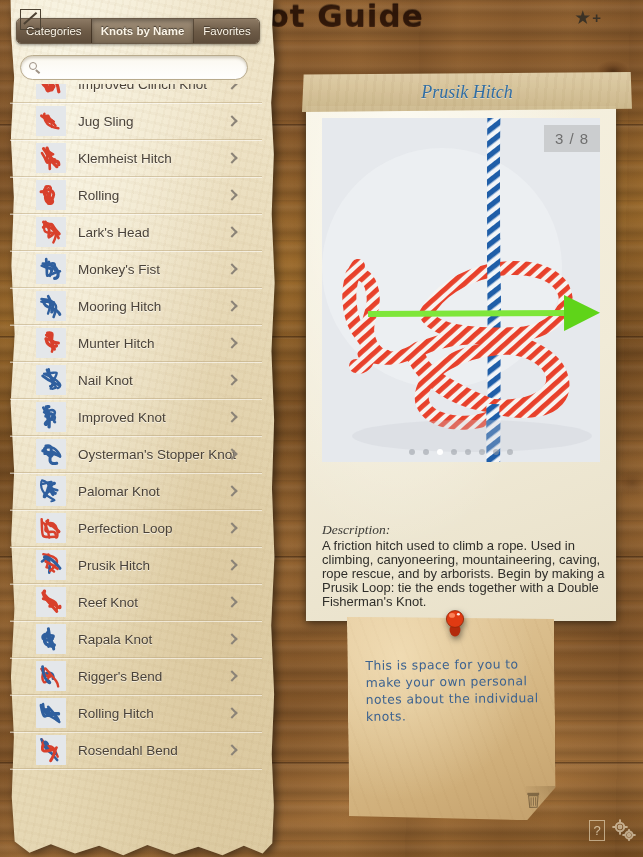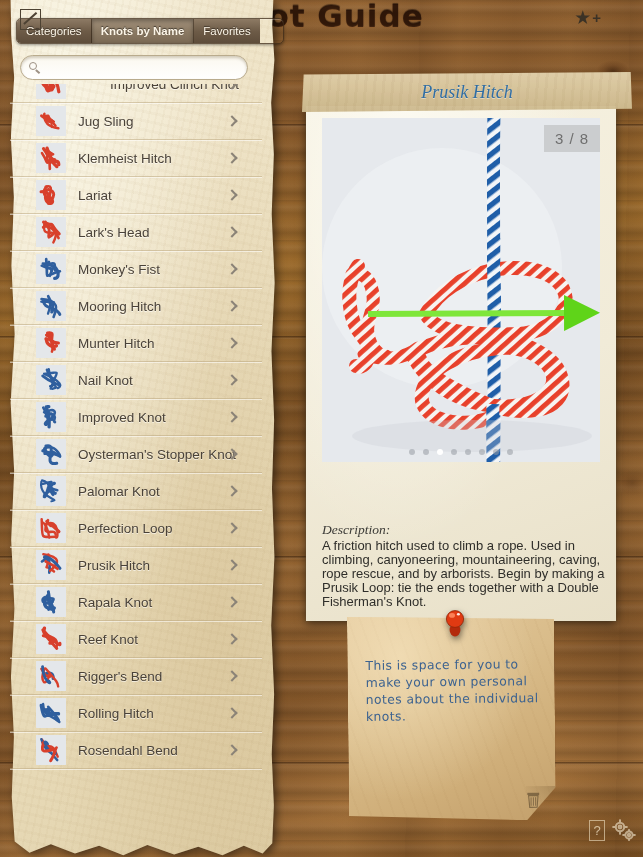--- a/index.html
+++ b/index.html
@@ -89,21 +89,21 @@
     position: absolute; inset: 0;
     background:
       repeating-linear-gradient(102deg, rgba(170,140,90,0.05) 0 2px, rgba(0,0,0,0) 2px 7px),
       repeating-linear-gradient(12deg, rgba(150,120,70,0.04) 0 3px, rgba(0,0,0,0) 3px 9px);
     pointer-events: none;
   }
 
   
   #tab-bar {
     position: absolute;
-    left: 16px; top: 18px; width: 268px; height: 26px;
+    left: 16px; top: 18px; width: 244px; height: 26px;
     display: flex;
     border-radius: 5px;
     overflow: hidden;
     border: 1px solid rgba(60,42,24,0.75);
     box-shadow: 0 1px 3px rgba(0,0,0,0.4), inset 0 1px 0 rgba(255,255,255,0.22);
   }
   .tab {
     flex: 0 0 auto;
     display: flex; align-items: center; justify-content: center;
     font-size: 11.5px;
@@ -159,21 +159,21 @@
     overflow: hidden;
   }
   .knot-row {
     position: relative;
     height: 37px;
     display: flex; align-items: center;
     border-bottom: 1px solid rgba(190,170,130,0.55);
     box-shadow: 0 1px 0 rgba(255,255,255,0.55);
     cursor: pointer;
   }
-  .knot-row:first-child { margin-top: -18px; gap: 32px; }
+  .knot-row:first-child { margin-top: -18px; }
   .thumb {
     width: 30px; height: 30px; flex: 0 0 auto;
     margin-left: 26px;
     background: linear-gradient(180deg, #e7e9ec, #dcdfe4);
     border-radius: 1px;
     position: relative; overflow: hidden;
   }
   .thumb canvas, .thumb svg { display: block; }
   .knot-label {
     margin-left: 12px;
@@ -435,21 +435,21 @@
       <div class="thumb">
         <svg width="30" height="30" viewBox="0 0 30 30">
           <rect width="30" height="30" fill="#e4e7ea"></rect>
           <path d="M10.799039780521262 6.559567901234567 C 2.7527606310013715 14.920979080932785, 13.520781893004115 16.28673696844993, 12.200720164609054 23.434104938271602" stroke="#d8402c" stroke-width="2.7" fill="none" stroke-linecap="round"></path>
           <path d="M10.606755829903978 10.126543209876544 C 4.174134087791495 27.11550068587106, 22.76622942386831 26.194221536351165, 14.745627572016462 17.617901234567903" stroke="#d8402c" stroke-width="2.7" fill="none" stroke-linecap="round"></path>
           <path d="M12.247805212620028 9.526851851851852 C 24.55384087791495 12.76835562414266, 11.970010288065843 22.560039437585733, 14.040534979423867 23.551697530864196" stroke="#d8402c" stroke-width="2.9" fill="none" stroke-linecap="round"></path>
           <path d="M9.72218792866941 6.760493827160493 C 18.391881001371743 4.3795438957476, 13.632124485596709 11.884190672153634, 13.085442386831275 20.235493827160493" stroke="#d8402c" stroke-width="2.5" fill="none" stroke-linecap="round"></path>
           <path d="M5.029903978052126 11.82746913580247 C 18.188254458161865 8.449065500685872, 8.252572016460906 26.66667524005487, 14.880349794238683 22.66929012345679" stroke="#d8402c" stroke-width="3.0" fill="none" stroke-linecap="round"></path>
         </svg>
       </div>
-      <div class="knot-label">Lariat</div>
+      <div class="knot-label">Rolling</div>
       <div class="chevron"></div>
     </div>
     <div class="knot-row">
       <div class="thumb">
         <svg width="30" height="30" viewBox="0 0 30 30">
           <rect width="30" height="30" fill="#e4e7ea"></rect>
           <path d="M9.486316872427984 4.923799725651578 C 8.34340706447188 13.523456790123456, 15.165955075445815 4.042506858710562, 22.546450617283952 21.07304526748971" stroke="#d8402c" stroke-width="2.7" fill="none" stroke-linecap="round"></path>
           <path d="M7.275514403292181 10.250034293552812 C 19.093484224965707 3.9911265432098766, 14.96232853223594 8.112028463648834, 20.06358024691358 15.895730452674897" stroke="#d8402c" stroke-width="2.9" fill="none" stroke-linecap="round"></path>
           <path d="M8.898045267489712 5.4096021947873805 C 3.301894718792867 26.417129629629628, 27.217035322359397 5.139883401920439, 17.33070987654321 25.468415637860083" stroke="#d8402c" stroke-width="2.4" fill="none" stroke-linecap="round"></path>
           <path d="M8.353909465020577 8.402503429355281 C 19.46863854595336 9.301466049382716, 6.430075445816187 27.626071673525377, 17.34783950617284 16.79110082304527" stroke="#d8402c" stroke-width="2.9" fill="none" stroke-linecap="round"></path>
@@ -582,42 +582,42 @@
           <path d="M9.775137174211249 11.241426611796982 C 9.148328189300411 12.094838820301783, 13.590217764060357 12.10977366255144, 21.46116255144033 18.808744855967078" stroke="#d8402c" stroke-width="2.7" fill="none" stroke-linecap="round"></path>
         </svg>
       </div>
       <div class="knot-label">Prusik Hitch</div>
       <div class="chevron"></div>
     </div>
     <div class="knot-row">
       <div class="thumb">
         <svg width="30" height="30" viewBox="0 0 30 30">
           <rect width="30" height="30" fill="#e4e7ea"></rect>
+          <path d="M9.733641975308643 9.294581618655693 C 23.431164266117968 22.753189300411524, 8.908033264746226 13.111745541838134, 14.695216049382715 16.740329218106996" stroke="#d8402c" stroke-width="2.4" fill="none" stroke-linecap="round"></path>
+          <path d="M7.300617283950617 11.731927297668038 C 16.12568587105624 12.49863683127572, 25.315517832647462 25.125711591220853, 23.879012345679012 19.229681069958847" stroke="#d8402c" stroke-width="3.0" fill="none" stroke-linecap="round"></path>
+          <path d="M8.700925925925926 4.002606310013717 C 8.278540809327847 8.202417695473251, 2.18133573388203 4.0980109739368995, 20.81280864197531 24.4690329218107" stroke="#d8402c" stroke-width="2.9" fill="none" stroke-linecap="round"></path>
+          <path d="M7.934567901234567 4.1066186556927295 C 6.389729080932785 16.364531893004113, 24.00548696844993 8.528643689986282, 20.496604938271602 23.45838477366255" stroke="#d8402c" stroke-width="2.5" fill="none" stroke-linecap="round"></path>
+          <path d="M7.001543209876543 6.043964334705075 C 16.959250685871055 17.48497942386831, 19.287971536351165 18.917609739369, 13.930401234567901 19.197736625514402" stroke="#d8402c" stroke-width="3.3" fill="none" stroke-linecap="round"></path>
+        </svg>
+      </div>
+      <div class="knot-label">Reef Knot</div>
+      <div class="chevron"></div>
+    </div>
+    <div class="knot-row">
+      <div class="thumb">
+        <svg width="30" height="30" viewBox="0 0 30 30">
+          <rect width="30" height="30" fill="#e4e7ea"></rect>
           <path d="M11.046364883401921 10.930349794238683 C 17.840517832647464 24.150711591220848, 7.262860082304527 25.355975651577502, 16.34948559670782 19.10138888888889" stroke="#2f5f9e" stroke-width="2.5" fill="none" stroke-linecap="round"></path>
           <path d="M10.631858710562415 11.60843621399177 C 27.20633573388203 9.6230109739369, 7.119418724279836 17.207904663923184, 18.561059670781894 20.95185185185185" stroke="#2f5f9e" stroke-width="2.8" fill="none" stroke-linecap="round"></path>
           <path d="M12.050685871056242 8.11985596707819 C 3.5304869684499316 20.55364368998628, 12.934310699588476 21.518167009602195, 17.522633744855966 22.552314814814814" stroke="#2f5f9e" stroke-width="3.4" fill="none" stroke-linecap="round"></path>
           <path d="M9.302846364883402 10.464609053497941 C 5.312971536351165 11.442609739368999, 5.207536008230452 18.786762688614537, 16.23420781893004 14.902777777777779" stroke="#2f5f9e" stroke-width="3.3" fill="none" stroke-linecap="round"></path>
           <path d="M12.388340192043895 4.642695473251029 C 13.053789437585733 14.789909122085048, 16.43909465020576 15.51369170096022, 17.695781893004117 25.00324074074074" stroke="#2f5f9e" stroke-width="3.0" fill="none" stroke-linecap="round"></path>
         </svg>
       </div>
       <div class="knot-label">Rapala Knot</div>
-      <div class="chevron"></div>
-    </div>
-    <div class="knot-row">
-      <div class="thumb">
-        <svg width="30" height="30" viewBox="0 0 30 30">
-          <rect width="30" height="30" fill="#e4e7ea"></rect>
-          <path d="M9.733641975308643 9.294581618655693 C 23.431164266117968 22.753189300411524, 8.908033264746226 13.111745541838134, 14.695216049382715 16.740329218106996" stroke="#d8402c" stroke-width="2.4" fill="none" stroke-linecap="round"></path>
-          <path d="M7.300617283950617 11.731927297668038 C 16.12568587105624 12.49863683127572, 25.315517832647462 25.125711591220853, 23.879012345679012 19.229681069958847" stroke="#d8402c" stroke-width="3.0" fill="none" stroke-linecap="round"></path>
-          <path d="M8.700925925925926 4.002606310013717 C 8.278540809327847 8.202417695473251, 2.18133573388203 4.0980109739368995, 20.81280864197531 24.4690329218107" stroke="#d8402c" stroke-width="2.9" fill="none" stroke-linecap="round"></path>
-          <path d="M7.934567901234567 4.1066186556927295 C 6.389729080932785 16.364531893004113, 24.00548696844993 8.528643689986282, 20.496604938271602 23.45838477366255" stroke="#d8402c" stroke-width="2.5" fill="none" stroke-linecap="round"></path>
-          <path d="M7.001543209876543 6.043964334705075 C 16.959250685871055 17.48497942386831, 19.287971536351165 18.917609739369, 13.930401234567901 19.197736625514402" stroke="#d8402c" stroke-width="3.3" fill="none" stroke-linecap="round"></path>
-        </svg>
-      </div>
-      <div class="knot-label">Reef Knot</div>
       <div class="chevron"></div>
     </div>
     <div class="knot-row">
       <div class="thumb">
         <svg width="30" height="30" viewBox="0 0 30 30">
           <rect width="30" height="30" fill="#e4e7ea"></rect>
           <path d="M8.420919067215364 7.658813443072702 C 3.0218106995884773 21.355667009602193, 10.553206447187929 26.867515432098763, 13.040946502057613 14.379269547325103" stroke="#d8402c" stroke-width="2.4" fill="none" stroke-linecap="round"></path>
           <path d="M11.969375857338822 11.855418381344307 C 5.045036008230452 15.37426268861454, 17.511616941015088 7.0435185185185185, 17.19696502057613 17.507510288065845" stroke="#2f5f9e" stroke-width="3.2" fill="none" stroke-linecap="round"></path>
           <path d="M5.35116598079561 7.885356652949246 C 13.02659465020576 21.85119170096022, 17.428360768175583 12.677854938271604, 12.10298353909465 14.385751028806585" stroke="#d8402c" stroke-width="2.4" fill="none" stroke-linecap="round"></path>
           <path d="M6.566289437585734 5.748628257887518 C 7.466486625514403 21.286454046639232, 16.80343792866941 24.270524691358023, 12.759002057613168 20.013991769547324" stroke="#2f5f9e" stroke-width="2.9" fill="none" stroke-linecap="round"></path>

